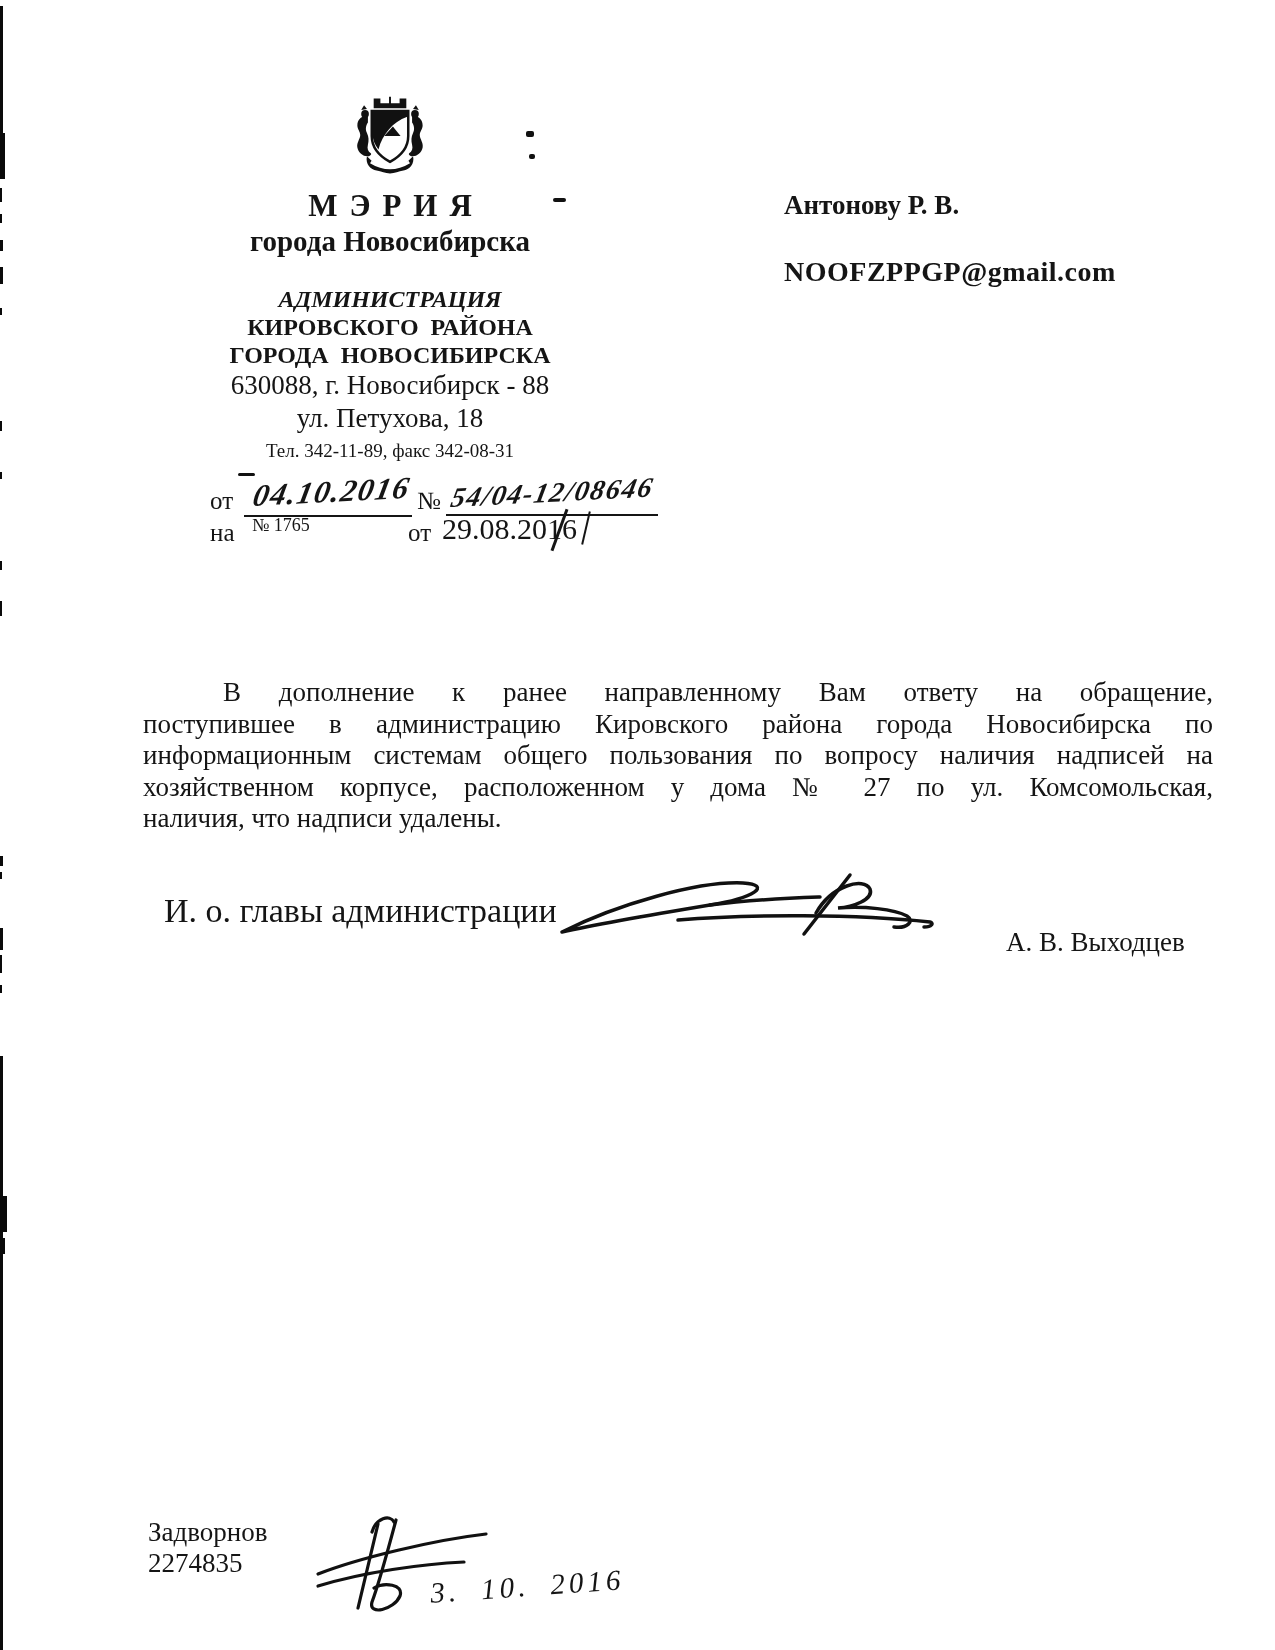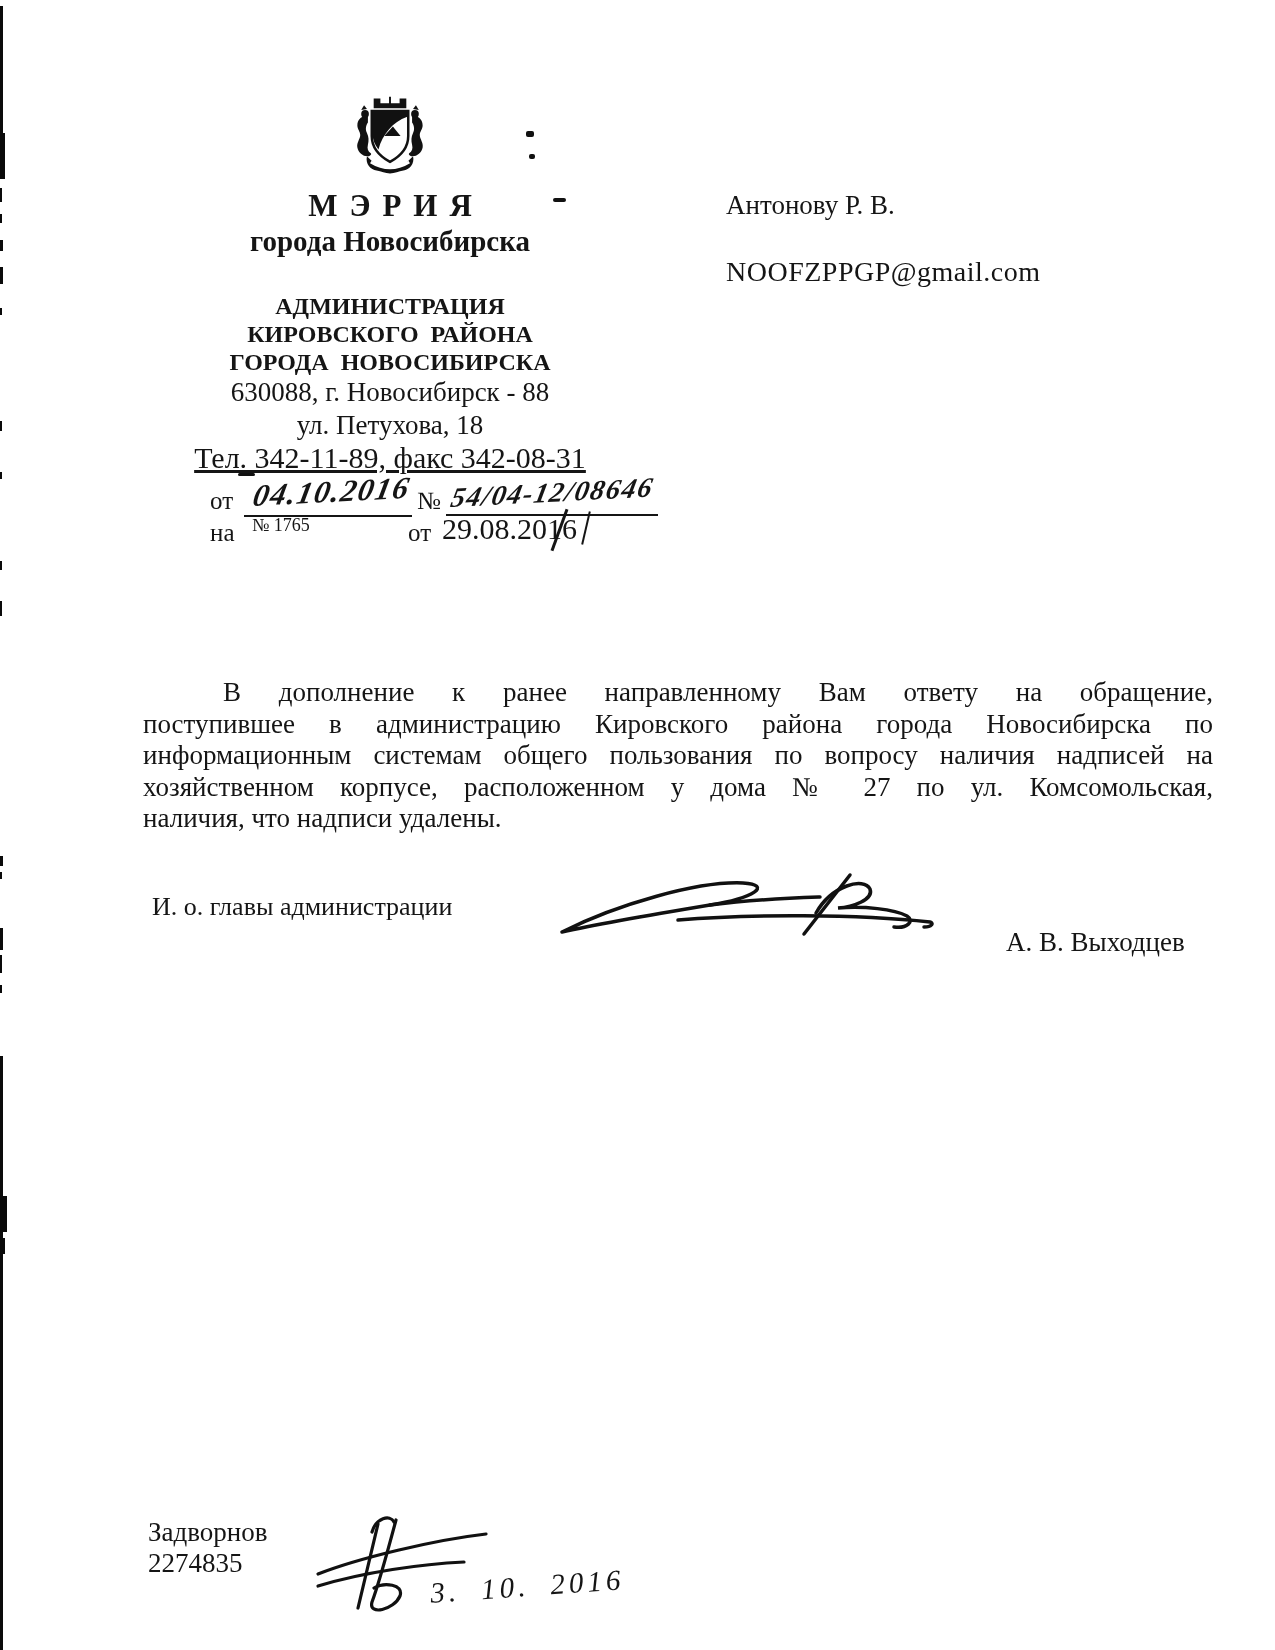--- a/index.html
+++ b/index.html
@@ -10,52 +10,52 @@
 
   
   .edge { position:absolute; background:#0a0a0a; }
 
   
   .letterhead { position:absolute; left:170px; top:94px; width:440px; text-align:center; }
   .arms { display:block; margin:0 auto 9px auto; }
   .l-org1 { font-size:31px; font-weight:bold; letter-spacing:12px; text-indent:12px; line-height:37px; }
   .l-org2 { font-size:29px; font-weight:bold; line-height:35px; }
   .l-dept { font-size:24px; font-weight:bold; line-height:28px; word-spacing:6px; }
-  .l-dept.first { margin-top:33px; }
+  .l-dept.first { margin-top:26px;font-style:italic; }
   .l-addr { font-size:27px; line-height:33px; }
-  .l-phone { font-size:30px; line-height:32px;text-decoration:underline; }
+  .l-phone { font-size:19px; line-height:32px; }
 
   
   .ref-label { position:absolute; font-size:25px; }
   .ref-line { position:absolute; border-bottom:2.5px solid #151515; }
   .hw {
     font-style:italic; font-weight:600; white-space:nowrap;
     transform:skewX(-14deg) rotate(-3deg); transform-origin:left bottom;
     letter-spacing:1.5px; display:inline-block;
   }
   .hw-date1 { position:absolute; left:6px; bottom:1px; font-size:31px; }
   .hw-num1  { position:absolute; left:2px; bottom:0px;  font-size:28px; }
   .r2 { position:absolute; white-space:nowrap; }
   .slash { position:absolute; background:#151515; }
 
   
-  .addressee { position:absolute; left:726px; top:190px; }
+  .addressee { position:absolute; left:784px; top:190px;font-weight:bold; }
   .addr-name  { font-size:27px; }
   .addr-email { font-size:28px; margin-top:35px; letter-spacing:0.5px; }
 
   
   .salutation { position:absolute; left:140px; top:613px; width:1030px; text-align:center; font-size:27px; }
   .body-block { position:absolute; left:143px; top:677px; width:1070px; font-size:27px; }
   .body-line { line-height:31.5px; }
   .jline { text-align:justify; text-align-last:justify; }
   .body-line.first { text-indent:80px; }
   .body-line.last { text-align:left; }
 
   
-  .sig-title { position:absolute; left:152px; top:892px; font-size:26px; white-space:nowrap; }
+  .sig-title { position:absolute; left:164px; top:892px; font-size:34px; white-space:nowrap; }
   .sig-name  { position:absolute; left:1006px; top:893px; font-size:27px; white-space:nowrap;margin-top:34px; }
   .sig-svg   { position:absolute; left:558px; top:872px; }
 
   
   .exec-name  { position:absolute; left:148px; top:1517px; font-size:27px; }
   .exec-phone { position:absolute; left:148px; top:1548px; font-size:27px; }
   .foot-svg   { position:absolute; left:314px; top:1510px; }
   .foot-date  { position:absolute; left:430px; top:1570px; font-size:29px; font-style:italic;
                 letter-spacing:4px; word-spacing:10px; transform:rotate(-4deg); white-space:nowrap; }
 

